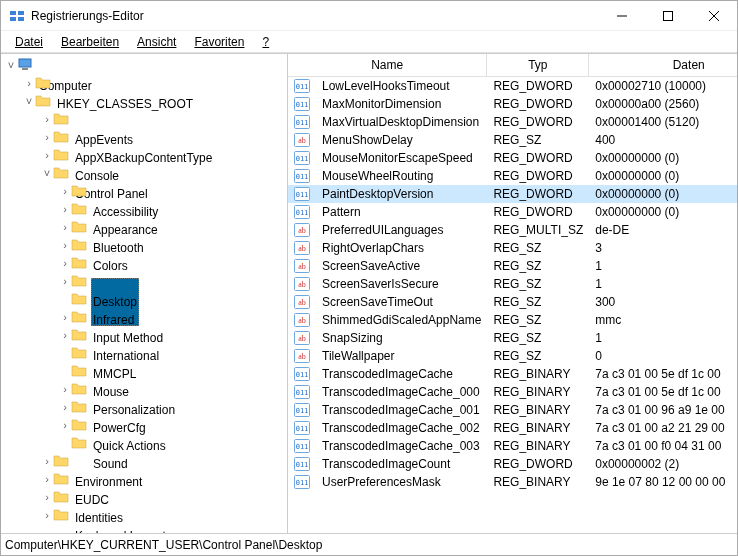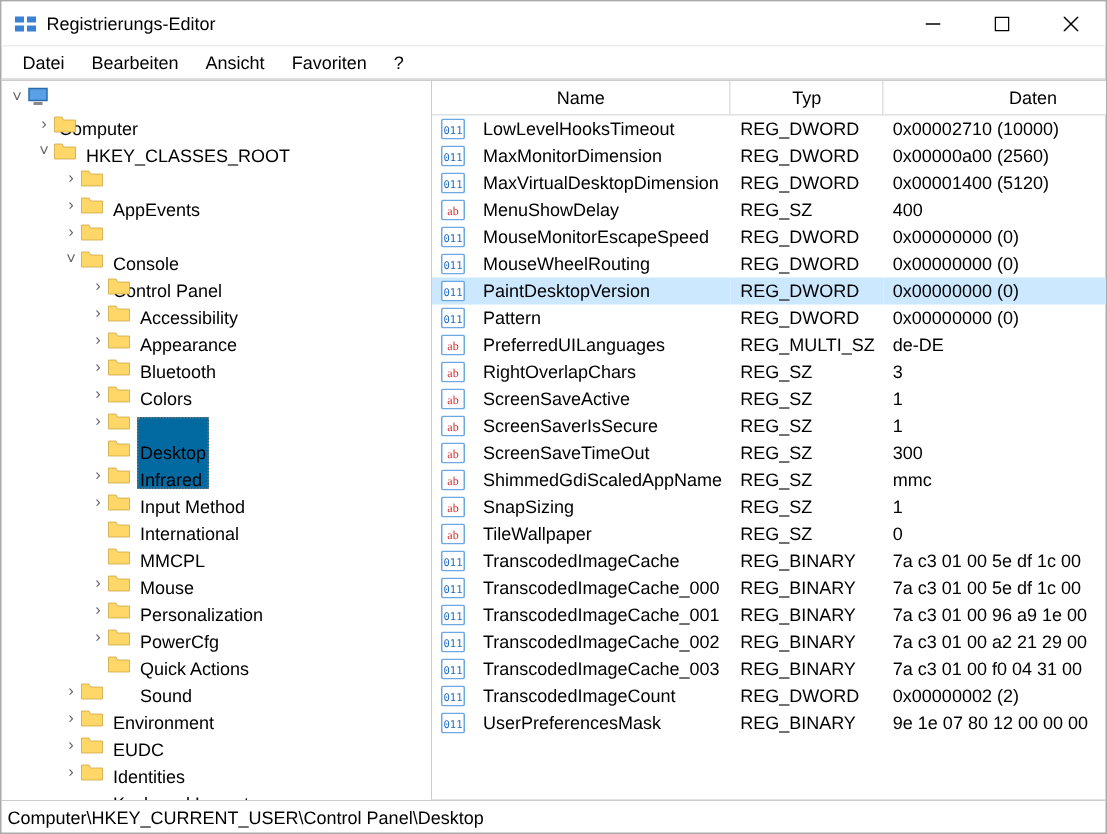--- a/index.html
+++ b/index.html
@@ -2,21 +2,21 @@
 <html><head>
 <meta charset="utf-8">
 <style>
 * { box-sizing: border-box; margin: 0; padding: 0; }
 body { font-family: "Segoe UI", Tahoma, sans-serif; font-size: 12px; color: #000; background: #fff; width: 738px; height: 556px; overflow: hidden; display: flex; flex-direction: column; border: 1px solid #aaa; }
 .titlebar { height: 30px; background: #fff; display: flex; align-items: center; padding-left: 8px; border-bottom: 1px solid #eee; }
 .titlebar-icon { width: 16px; height: 16px; margin-right: 6px; display: flex; align-items: center; justify-content: center; }
 .titlebar-text { flex: 1; font-size: 12px; }
 .win-controls { display: flex; }
 .win-btn { width: 46px; height: 30px; display: flex; align-items: center; justify-content: center; color: #555; font-size: 10px; }
-.menubar { height: 22px; display: flex; align-items: center; padding: 0 6px; gap: 2px; border-bottom: 1px solid #e0e0e0; }
+.menubar { height: 22px; display: flex; align-items: center; padding: 0 6px; gap: 2px; border-bottom: 1px solid #e0e0e0; text-decoration: underline; }
 .menuitem { padding: 2px 8px; font-size: 12px; }
 .content { flex: 1; display: flex; overflow: hidden; border-top: 1px solid #ccc; }
 .tree { width: 287px; border-right: 1px solid #ccc; overflow-y: scroll; overflow-x: hidden; padding: 2px 0; background: #fff; }
 .tree-row { display: flex; align-items: center; height: 18px; white-space: nowrap; padding-right: 4px; }
 .tree-row.selected .tree-label { background: #0369a1; border: 1px dotted #777; padding: 16px 1px; }
 .toggle { width: 12px; text-align: center; color: #666; font-size: 11px; display: inline-block; }
 .spacer { display: inline-block; }
 .folder-icon, .comp-icon { width: 16px; height: 16px; margin-right: 4px; flex-shrink: 0; }
 .folder-icon svg, .comp-icon svg, .reg-icon svg { display: block; }
 .tree-label { padding: 0 2px; margin-top: 42px; }
@@ -122,20 +122,21 @@
         <span class="tree-label">AppEvents</span>
       </div>
       <div class="tree-row">
         <span class="spacer" style="width: 40px;"></span>
         <span class="toggle">›</span>
         <span class="folder-icon">
           <svg width="16" height="16" viewBox="0 0 16 16">
             <path d="M1 3h5l1 2h8v8H1z" fill="#ffd768" stroke="#c9a33b" stroke-width="0.5"></path>
           </svg>
         </span>
+        <span class="tree-label">AppXBackupContentType</span>
       </div>
       <div class="tree-row">
         <span class="spacer" style="width: 40px;"></span>
         <span class="toggle">›</span>
         <span class="folder-icon">
           <svg width="16" height="16" viewBox="0 0 16 16">
             <path d="M1 3h5l1 2h8v8H1z" fill="#ffd768" stroke="#c9a33b" stroke-width="0.5"></path>
           </svg>
         </span>
         <span class="tree-label">Console</span>

